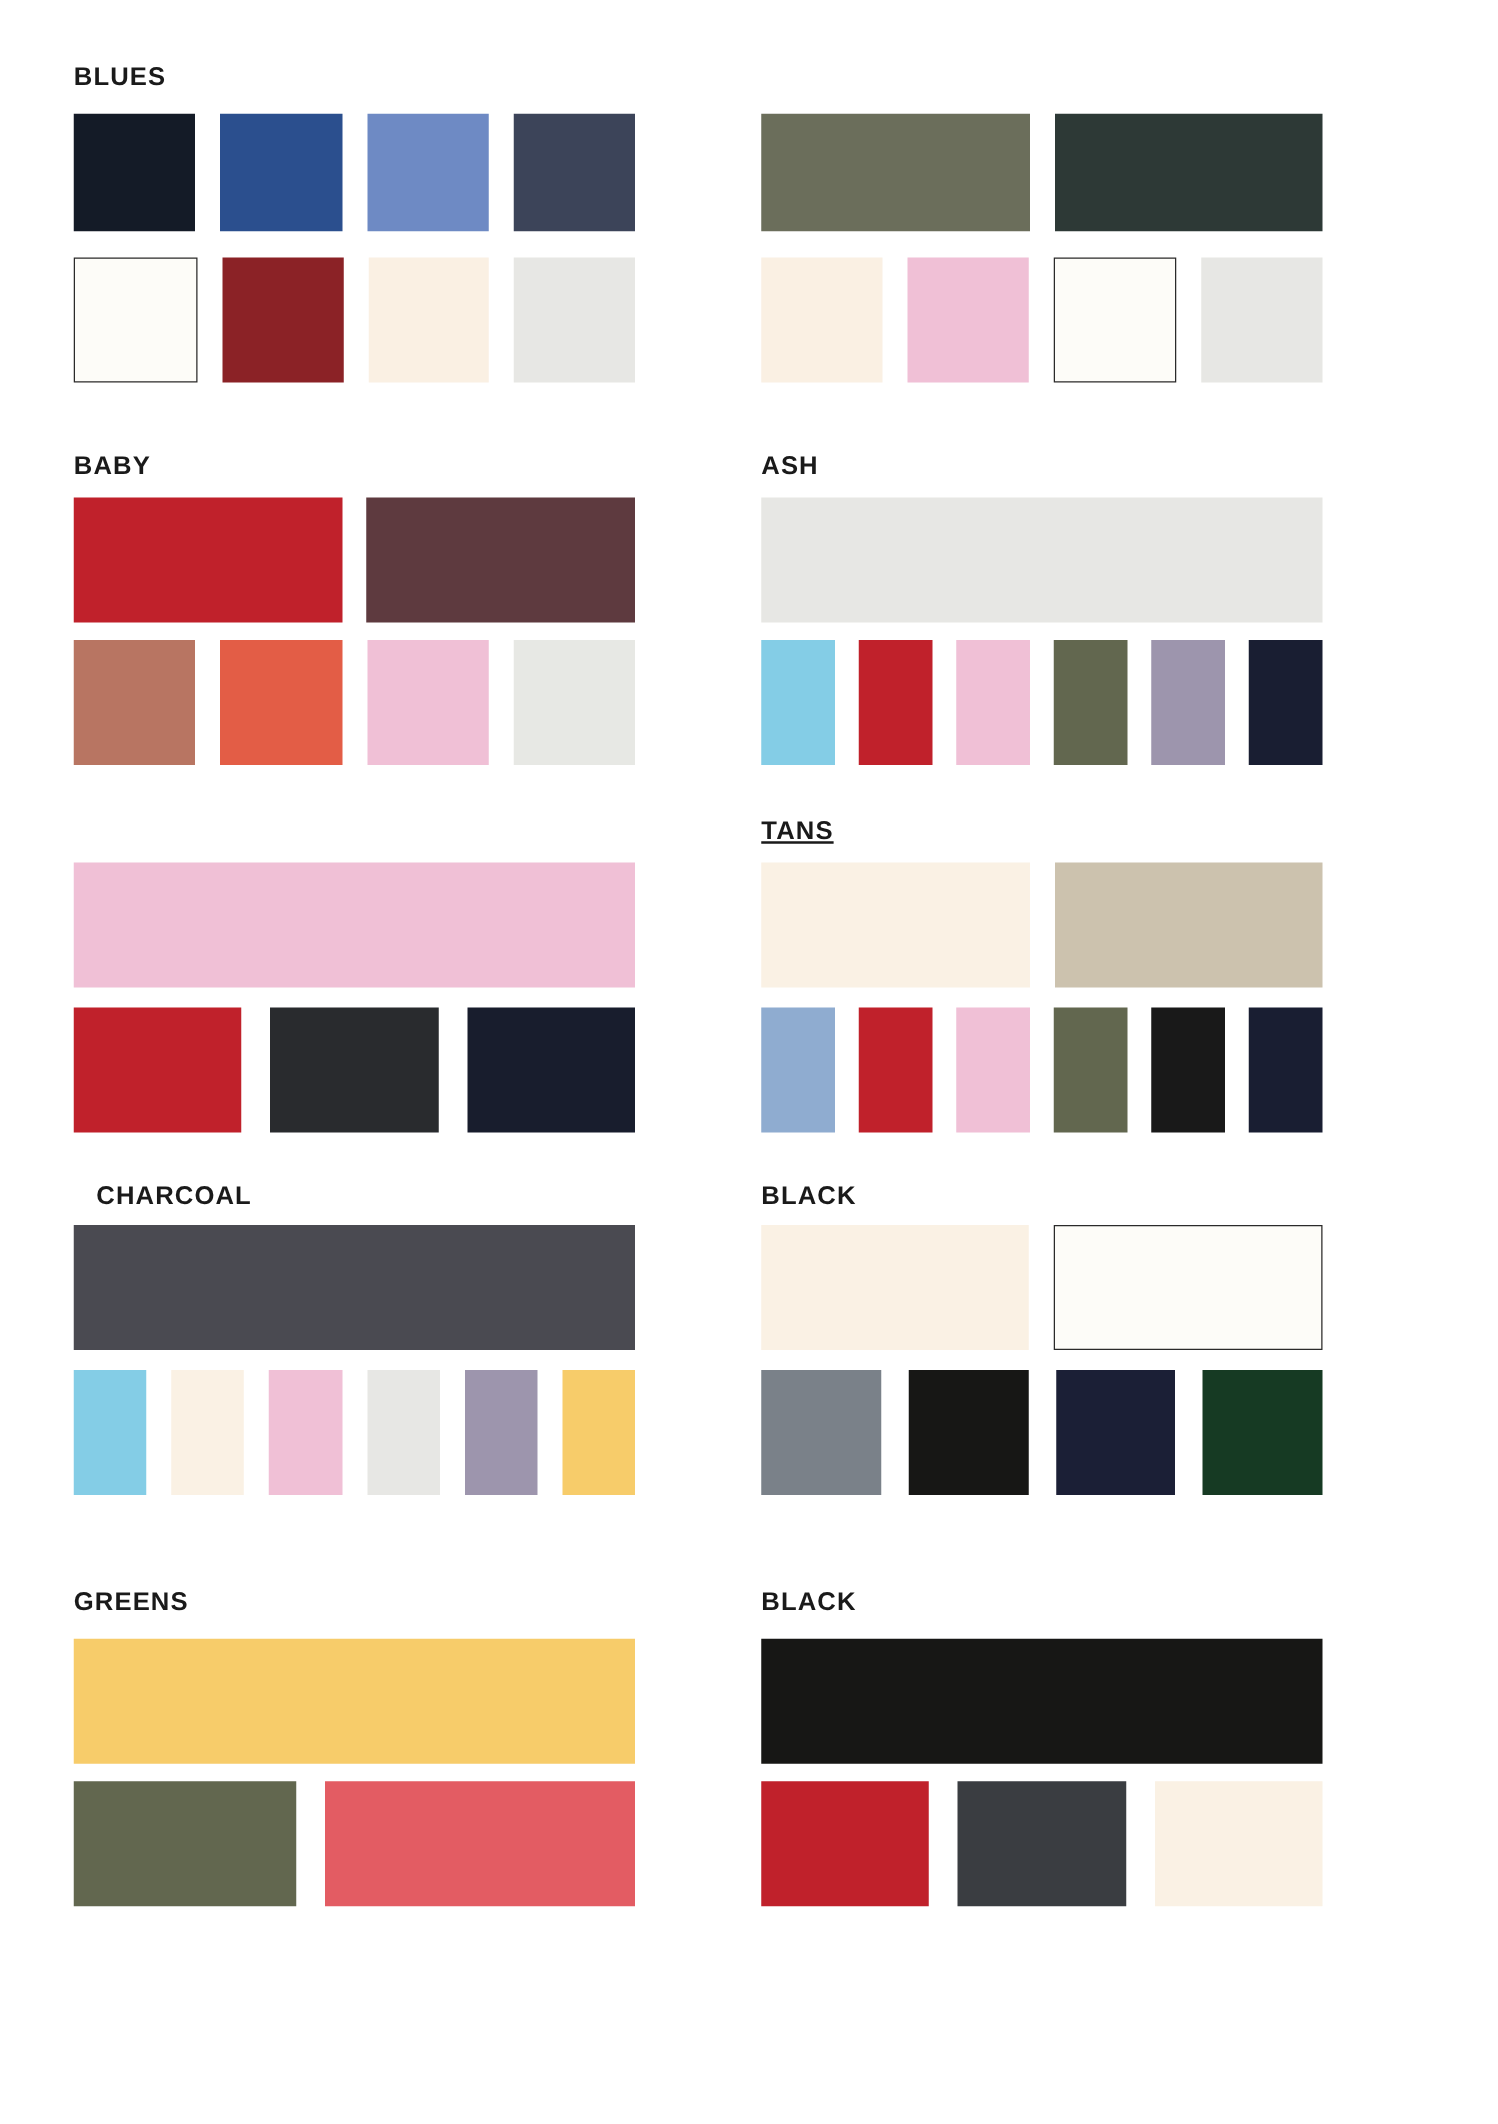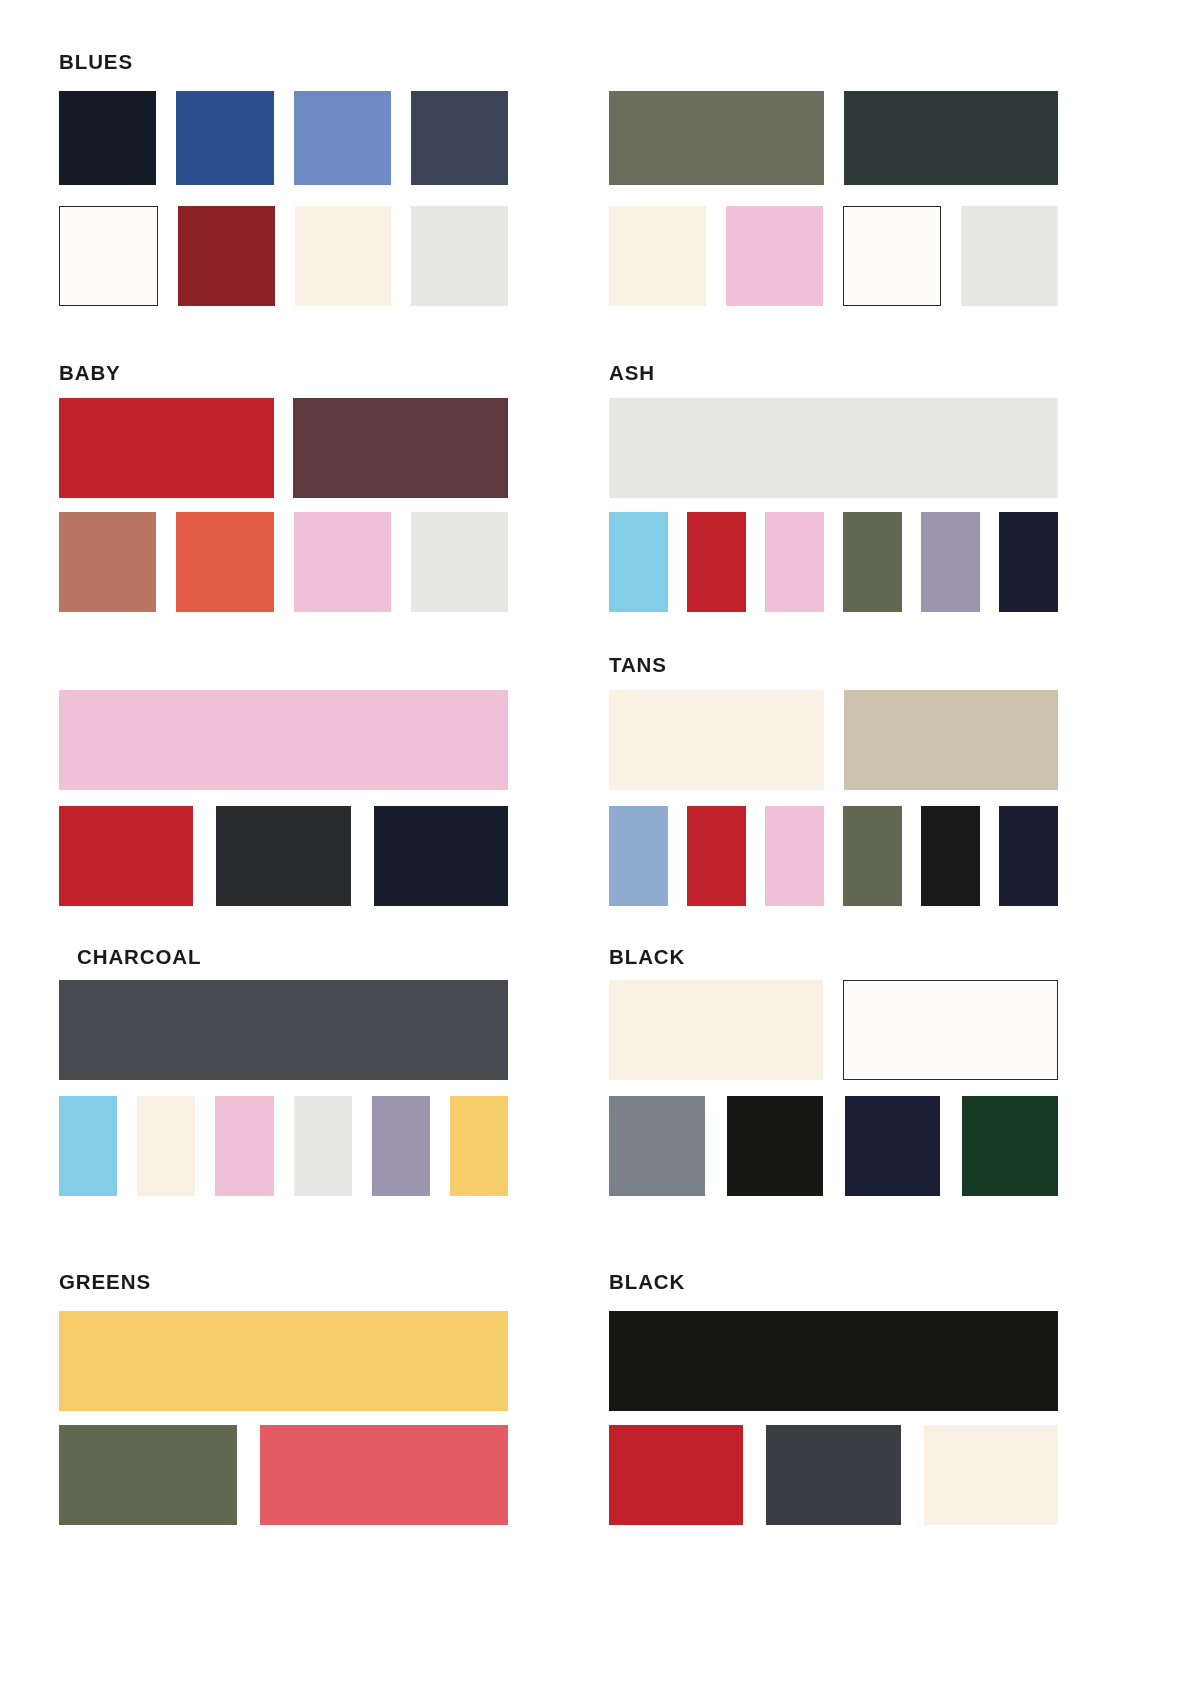--- a/index.html
+++ b/index.html
@@ -101,21 +101,21 @@
     <div style="position: absolute; left: 0px; top: 0px; width: 1198px; height: 1px;"></div>
     <div class="row" style="position: absolute; left: 59px; top: 690px; width: 449px; height: 100px; gap: 0px;">
       <div class="swatch" title="#F0C0D6" style="flex: 1 1 0px; height: 100%; background: rgb(240, 192, 214);"></div>
     </div>
     <div class="row" style="position: absolute; left: 59px; top: 806px; width: 449px; height: 100px; gap: 23px;">
       <div class="swatch" title="#C0212B" style="flex: 1 1 0px; height: 100%; background: rgb(192, 33, 43);"></div>
       <div class="swatch" title="#292B2E" style="flex: 1 1 0px; height: 100%; background: rgb(41, 43, 46);"></div>
       <div class="swatch" title="#181D2D" style="flex: 1 1 0px; height: 100%; background: rgb(24, 29, 45);"></div>
     </div>
     <div style="position: absolute; left: 0px; top: 0px; width: 1198px; height: 1px;"></div>
-    <div class="pal-title" style="position: absolute; left: 609px; top: 655px; width: 449px;">TANS</div>
+    <div class="pal-title" style="position: absolute; left: 609px; top: 655px; width: 449px; text-decoration: underline;">TANS</div>
     <div class="row" style="position: absolute; left: 609px; top: 690px; width: 449px; height: 100px; gap: 20px;">
       <div class="swatch" title="#FAF1E4" style="flex: 1 1 0px; height: 100%; background: rgb(250, 241, 228);"></div>
       <div class="swatch" title="#CCC2AE" style="flex: 1 1 0px; height: 100%; background: rgb(204, 194, 174);"></div>
     </div>
     <div class="row" style="position: absolute; left: 609px; top: 806px; width: 449px; height: 100px; gap: 19px;">
       <div class="swatch" title="#8FACD0" style="flex: 1 1 0px; height: 100%; background: rgb(143, 172, 208);"></div>
       <div class="swatch" title="#C0212B" style="flex: 1 1 0px; height: 100%; background: rgb(192, 33, 43);"></div>
       <div class="swatch" title="#F0C0D6" style="flex: 1 1 0px; height: 100%; background: rgb(240, 192, 214);"></div>
       <div class="swatch" title="#62674F" style="flex: 1 1 0px; height: 100%; background: rgb(98, 103, 79);"></div>
       <div class="swatch" title="#191919" style="flex: 1 1 0px; height: 100%; background: rgb(25, 25, 25);"></div>

